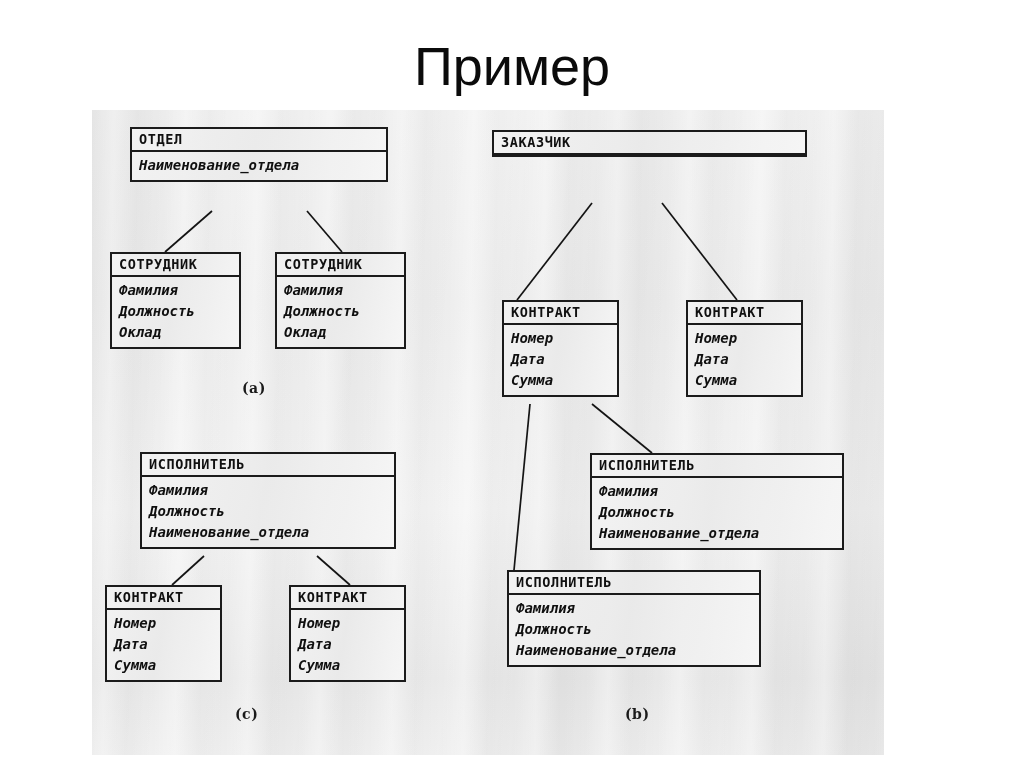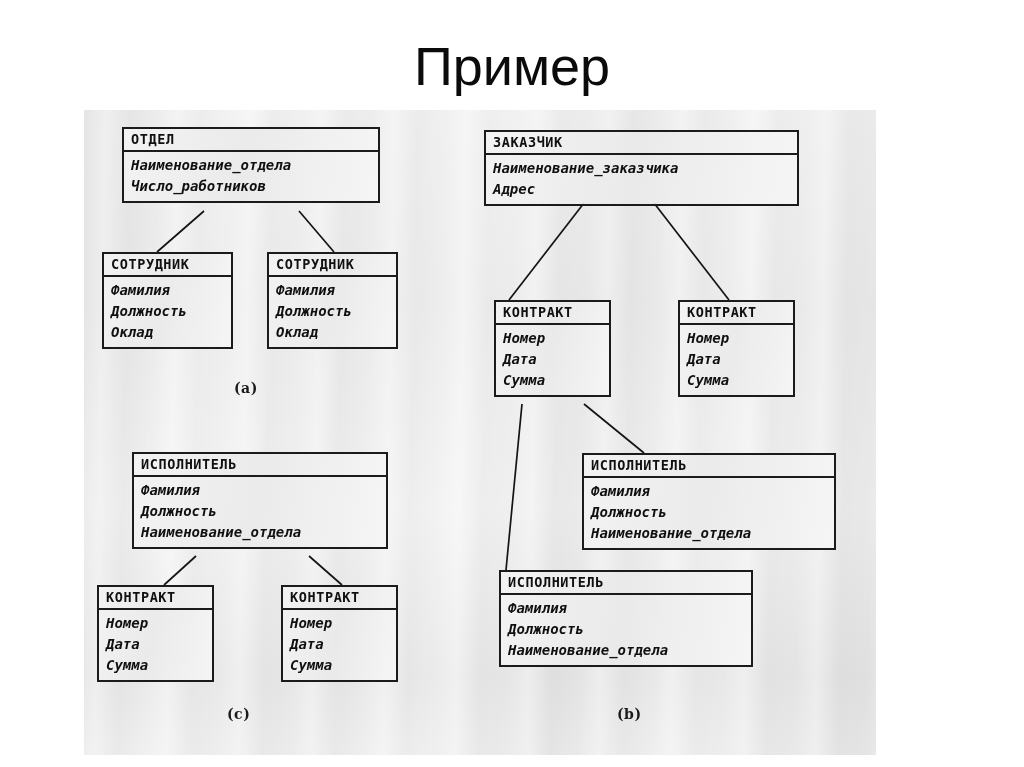--- a/index.html
+++ b/index.html
@@ -26,21 +26,21 @@
     line-height: 60px;
     font-weight: 400;
     color: #0b0b0b;
     letter-spacing: 0px;
     font-family: "Liberation Sans", sans-serif;
   }
 
   
   #scan-area {
     position: absolute;
-    left: 84px;
+    left: 92px;
     top: 110px;
     width: 792px;
     height: 645px;
     background:
       linear-gradient(97deg, rgba(0,0,0,0.055) 0%, rgba(0,0,0,0.0) 16%, rgba(0,0,0,0.018) 33%,
                       rgba(0,0,0,0.0) 48%, rgba(0,0,0,0.035) 62%, rgba(0,0,0,0.005) 78%,
                       rgba(0,0,0,0.05) 100%),
       linear-gradient(180deg, #f2f2f2 0%, #eeeeee 30%, #f3f3f3 62%, #eaeaea 88%, #f0f0f0 100%);
   }
   
@@ -133,21 +133,20 @@
     <line x1="438" y1="294" x2="422" y2="460"></line>
 
     <line x1="112" y1="446" x2="80" y2="475"></line>
     <line x1="225" y1="446" x2="258" y2="475"></line>
   </svg>
 
   <div class="entity" style="left:38px; top:17px; width:258px;">
     <div class="entity-title">ОТДЕЛ</div>
     <div class="entity-attrs">
       <div class="attr">Наименование_отдела</div>
-      <div class="attr">Число_работников</div>
     </div>
   </div>
 
   <div class="entity" style="left:18px; top:142px; width:131px;">
     <div class="entity-title">СОТРУДНИК</div>
     <div class="entity-attrs">
       <div class="attr">Фамилия</div>
       <div class="attr">Должность</div>
       <div class="attr">Оклад</div>
     </div>
@@ -159,24 +158,20 @@
       <div class="attr">Фамилия</div>
       <div class="attr">Должность</div>
       <div class="attr">Оклад</div>
     </div>
   </div>
 
   <div class="fig-caption" style="left:150px; top:270px;">(a)</div>
 
   <div class="entity" style="left:400px; top:20px; width:315px;">
     <div class="entity-title">ЗАКАЗЧИК</div>
-    <div class="entity-attrs">
-      <div class="attr">Наименование_заказчика</div>
-      <div class="attr">Адрес</div>
-    </div>
   </div>
 
   <div class="entity" style="left:410px; top:190px; width:117px;">
     <div class="entity-title">КОНТРАКТ</div>
     <div class="entity-attrs">
       <div class="attr">Номер</div>
       <div class="attr">Дата</div>
       <div class="attr">Сумма</div>
     </div>
   </div>

